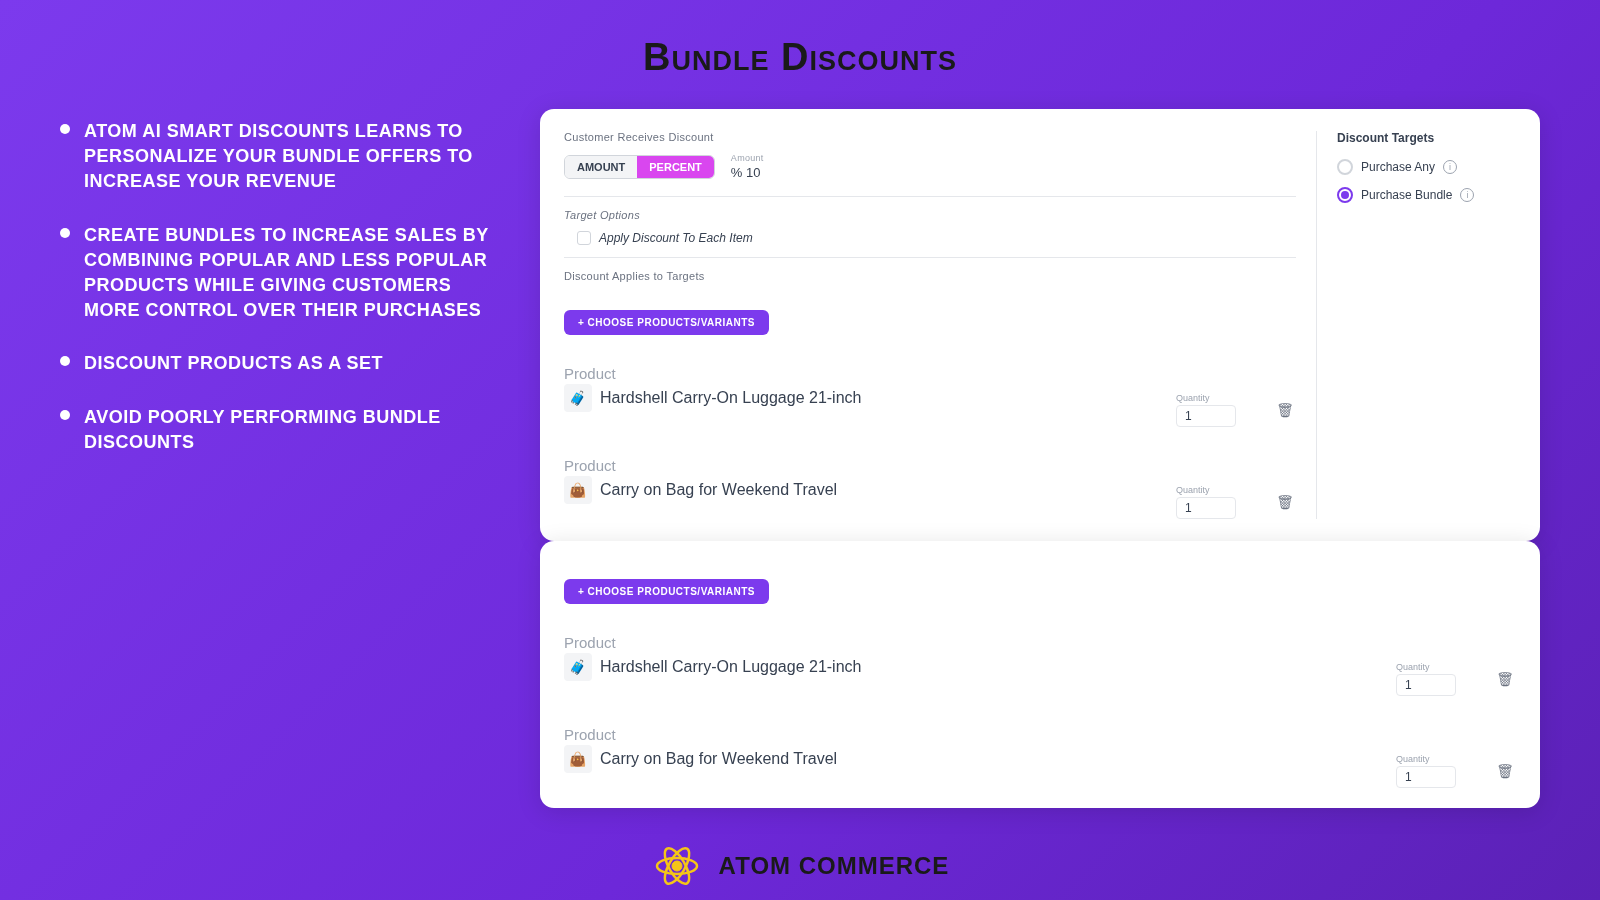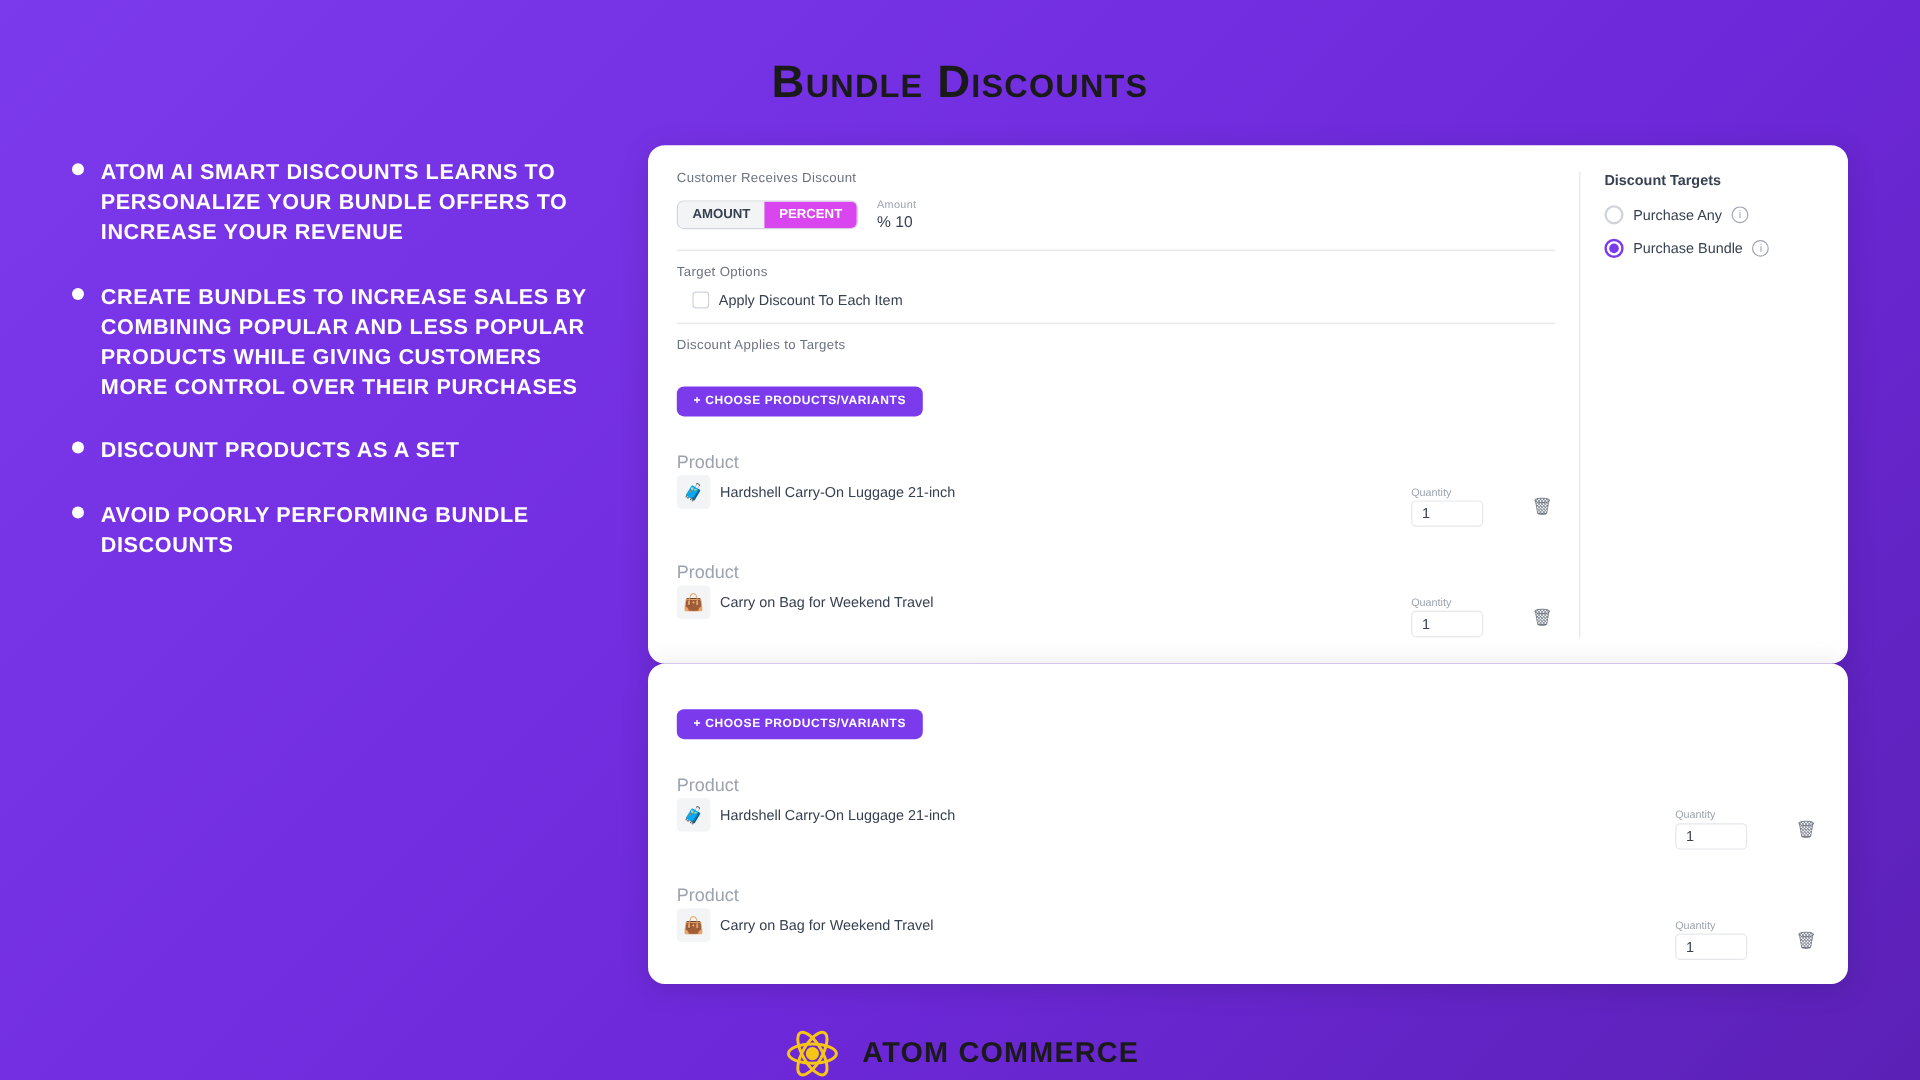--- a/index.html
+++ b/index.html
@@ -12,21 +12,21 @@
       display: flex;
       flex-direction: column;
       align-items: center;
       position: relative;
     }
 
     
     .page-header {
       width: 100%;
       text-align: center;
-      padding: 48px 0 20px 0;
+      padding: 36px 0 20px 0;
     }
     .page-title {
       font-size: 38px;
       font-weight: 900;
       color: #1a1a1a;
       letter-spacing: 1px;
       font-variant: small-caps;
       text-transform: capitalize;
     }
 
@@ -155,20 +155,21 @@
     .divider-line {
       width: 100%;
       height: 1px;
       background: #e5e7eb;
       margin: 12px 0;
     }
 
     
     .target-options-section {
       margin-bottom: 12px;
+      font-style: italic;
     }
     .checkbox-row {
       display: flex;
       align-items: center;
       gap: 8px;
       margin-top: 6px;
       padding-left: 13px;
     }
     .checkbox-box {
       width: 14px;
@@ -225,21 +226,21 @@
       width: 28px;
       height: 28px;
       background: #f3f4f6;
       border-radius: 4px;
       display: flex;
       align-items: center;
       justify-content: center;
       font-size: 14px;
     }
     .product-name {
-      font-size: 12px;
+      font-size: 16px;
       color: #374151;
       font-weight: 500;
     }
     .quantity-section {
       flex: 0 0 120px;
       display: flex;
       align-items: center;
       gap: 8px;
       margin-top: 44px;
     }

